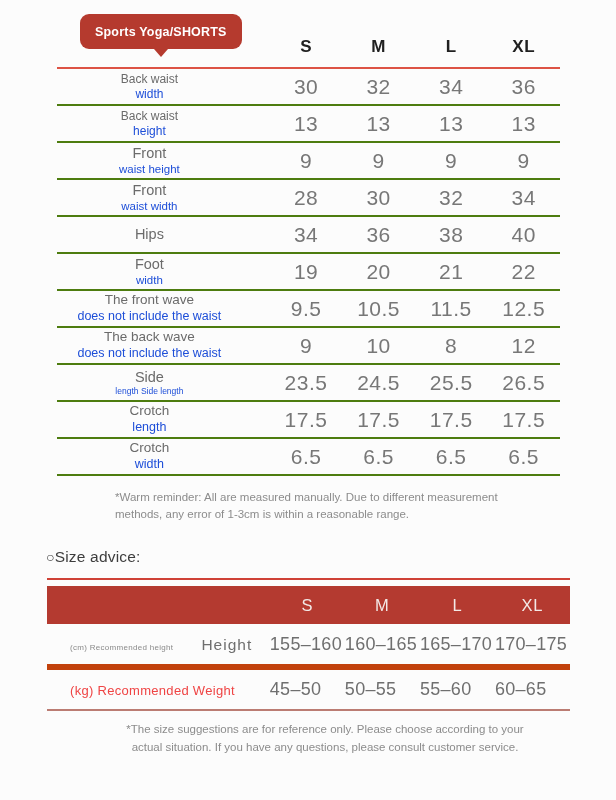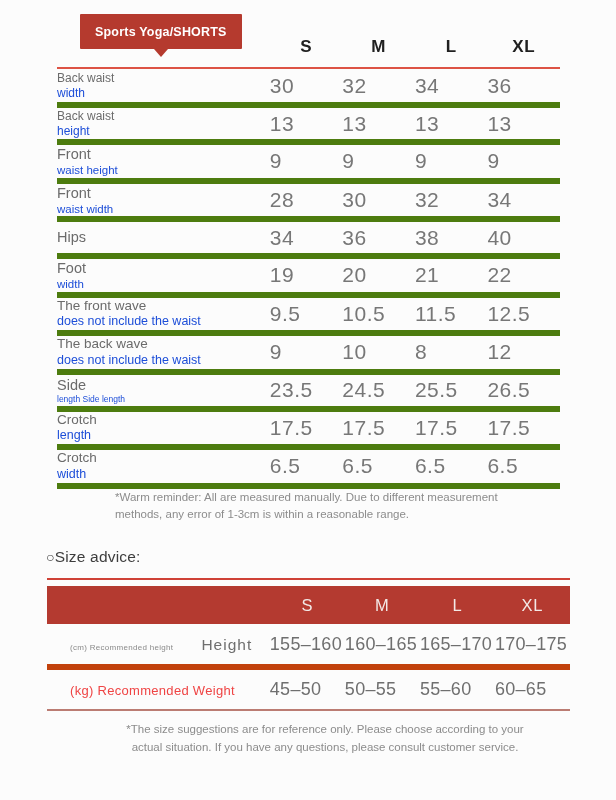--- a/index.html
+++ b/index.html
@@ -8,42 +8,42 @@
     position:relative; width:616px; height:800px;
     background:#fcfcfc; overflow:hidden;
     color:#6b6b6b;
   }
 
   
   .badge {
     position:absolute; left:80px; top:14px;
     background:#b53a2e; color:#ffffff;
     font-size:12.5px; font-weight:bold; letter-spacing:.2px;
-    padding:11px 15px 10px; border-radius:1px;
+    padding:11px 15px 10px; border-radius:9px;
   }
   .badge-pointer {
     position:absolute; left:calc(50% - 7px); bottom:-8px;
     width:0; height:0; display:block;
     border-left:7px solid transparent; border-right:7px solid transparent;
     border-top:8px solid #b53a2e;
   }
 
   
   table { border-collapse:collapse; }
   .sizes { position:absolute; left:57px; top:26px; width:503px; table-layout:fixed; }
   .sizes col.c-lbl { width:42.3%; }
   .sizes col.c-val { width:14.425%; }
   .sizes thead th {
     height:42px; vertical-align:middle; text-align:center;
     font-size:17px; font-weight:bold; color:#202020; letter-spacing:.5px;
     border-bottom:2px solid #dd5345;
   }
   .sizes tbody td {
-    height:37px; text-align:left; vertical-align:middle;
-    border-bottom:6px solid #4d7c0f;
+    height:37px; text-align:center; vertical-align:middle;
+    border-bottom:2px solid #4d7c0f;
   }
   .sizes td.val { font-size:21px; color:#777777; letter-spacing:.5px; }
   .lblcell { padding-right:28px; line-height:1.25; }
   .lblcell .main { display:block; font-size:14.5px; color:#6b6b6b; }
   .lblcell .sub  { display:block; font-size:11.5px; color:#1d4ed8; }
   .lblcell .main.sm { font-size:12px; }
   .lblcell .sub.sm12 { font-size:12px; }
   .lblcell .main.md { font-size:13.5px; }
   .lblcell .sub.md  { font-size:12.5px; }
   .lblcell .sub.tiny { font-size:8.5px; }

